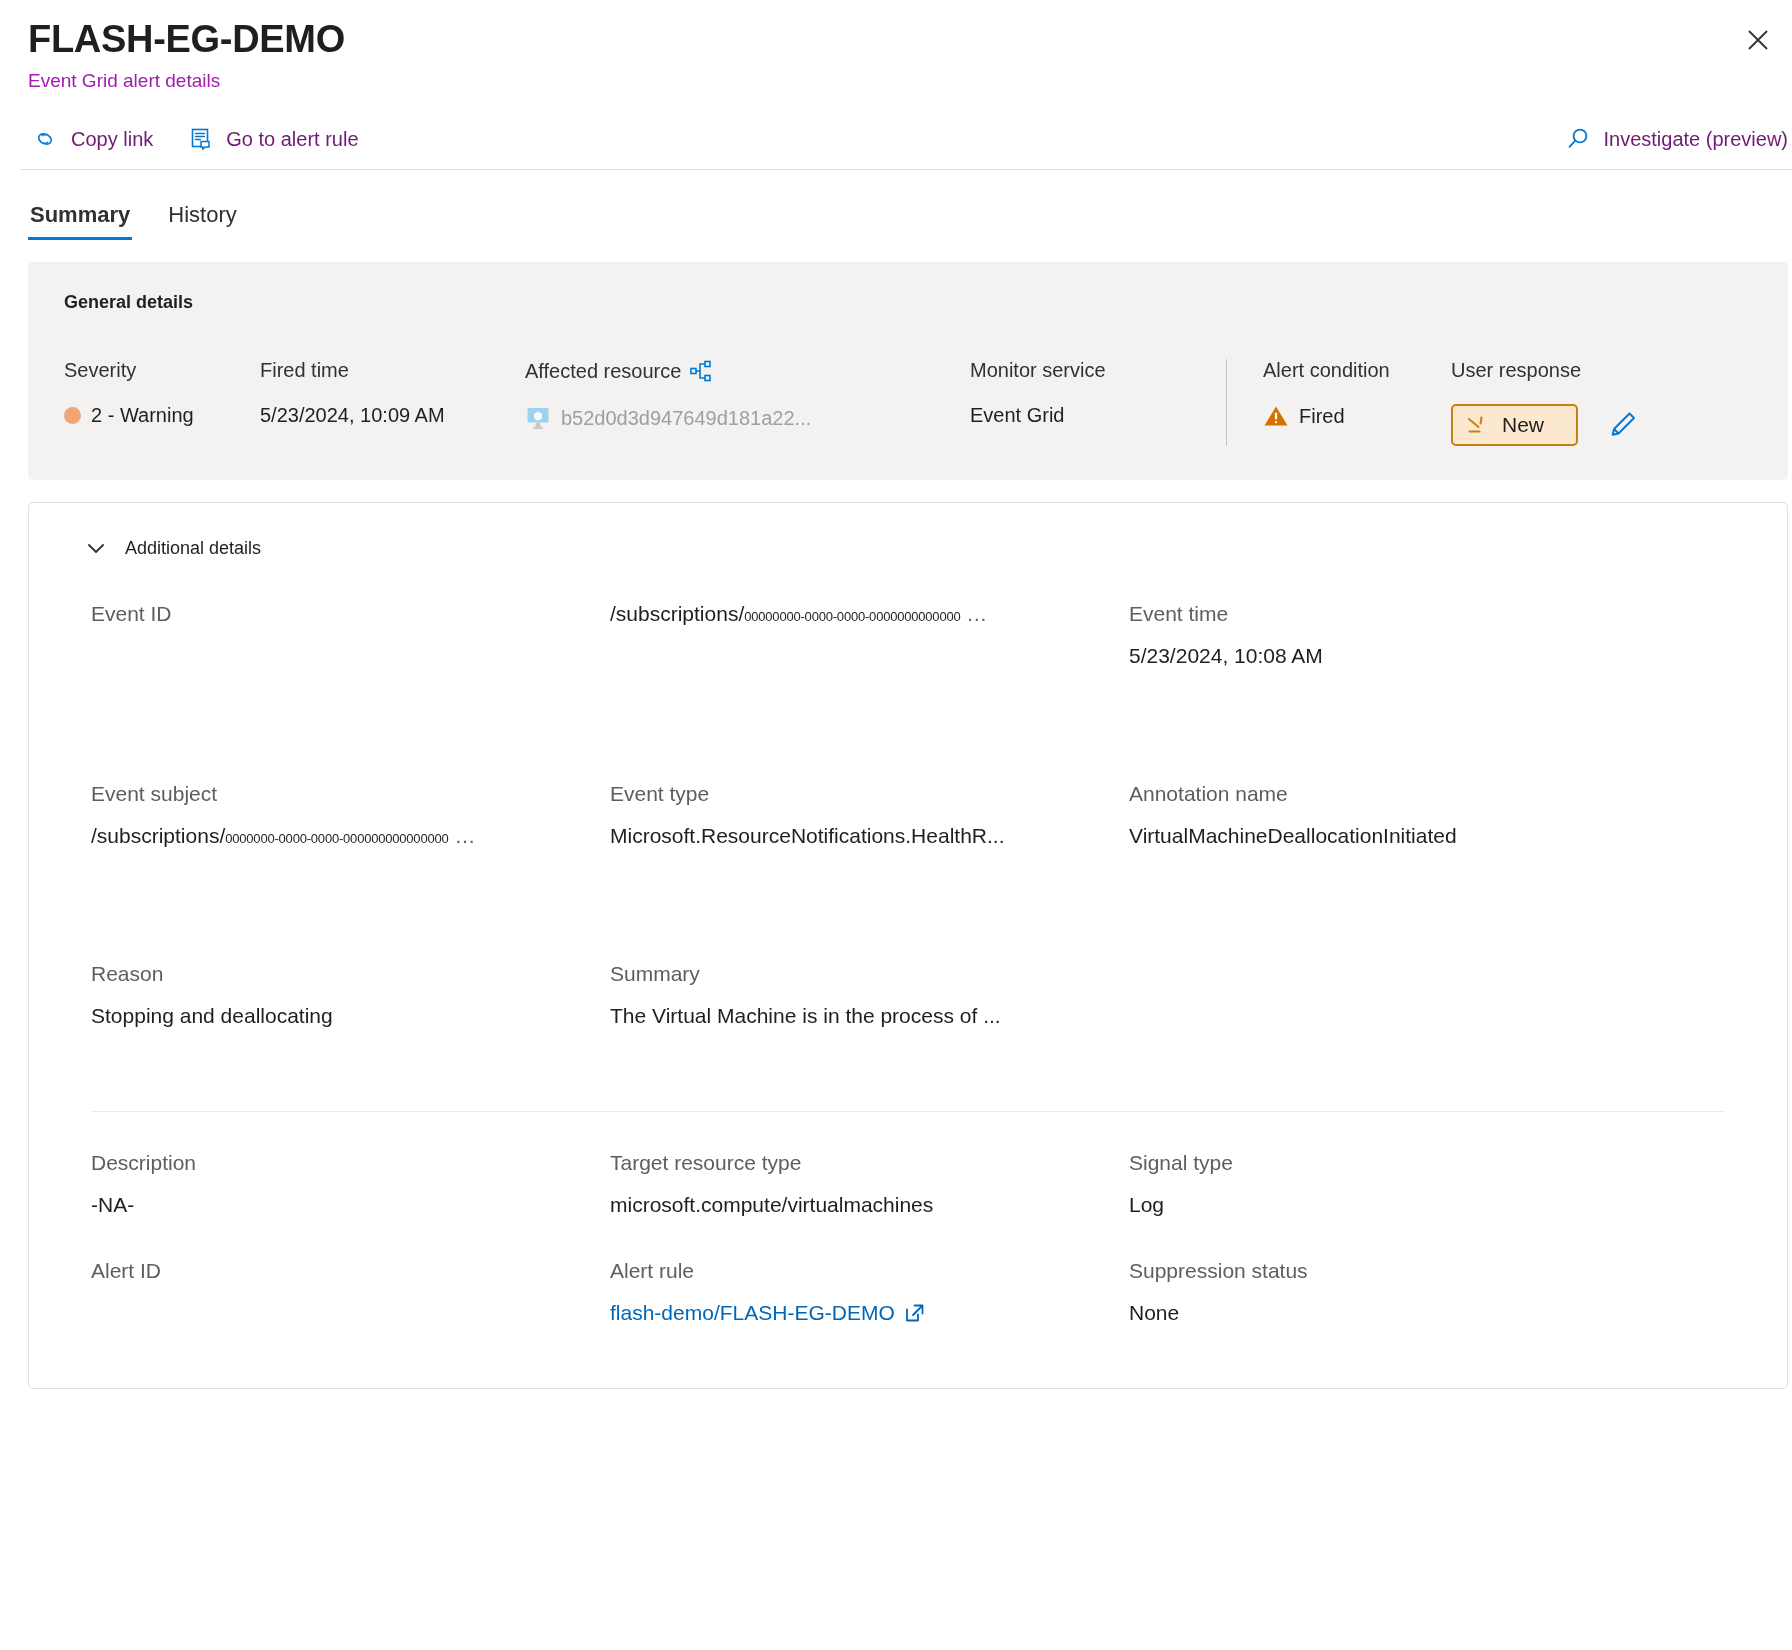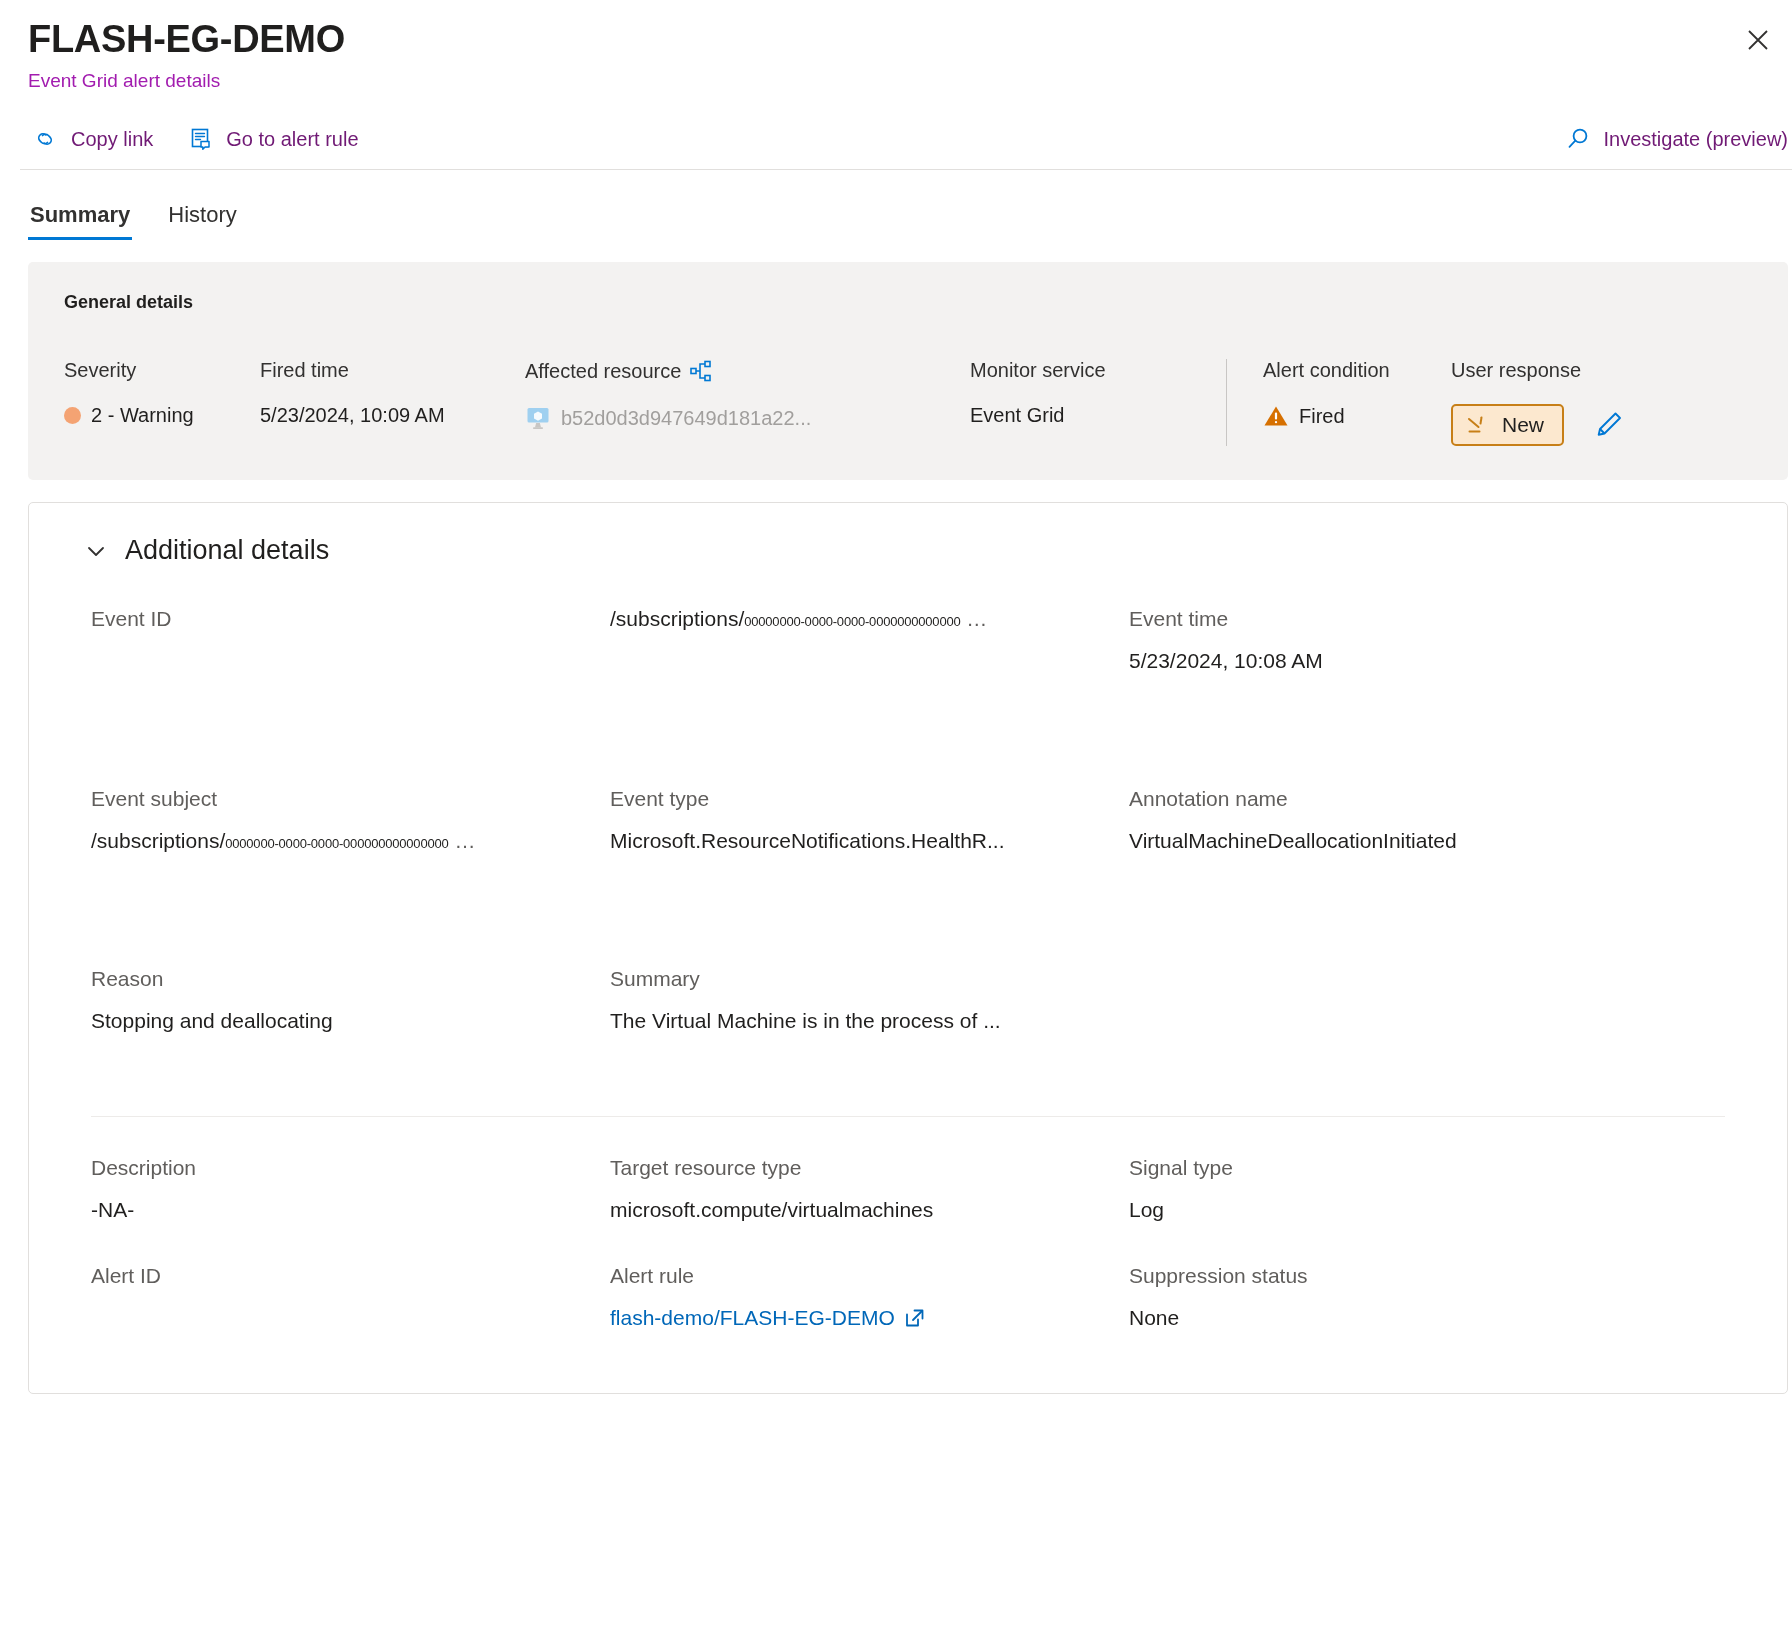--- a/index.html
+++ b/index.html
@@ -162,21 +162,21 @@
     margin: 0 0 0 0;
   }
   .res-link { color: #a19f9d; }
   .badge-new {
     display: inline-flex;
     align-items: center;
     gap: 12px;
     border: 2px solid #c77f17;
     background: #fce8cf;
     border-radius: 5px;
-    padding: 7px 18px 7px 13px;
+    padding: 7px 32px 7px 13px;
     font-size: 21px;
     color: #201f1e;
     cursor: pointer;
   }
   .pencil-btn { cursor: pointer; display: flex; align-items: center; margin-left: 18px; }
 
   
   .card-additional {
     border: 1px solid #e1dfdd;
     border-radius: 5px;
@@ -184,21 +184,21 @@
     padding: 26px 30px 40px 30px;
     width: calc(100% + 24px);
     background: #ffffff;
   }
   .accordion-head {
     display: flex;
     align-items: center;
     gap: 16px;
     cursor: pointer;
     padding: 6px 0 6px 24px;
-    font-size: 27px;
+    font-size: 18px;
     color: #201f1e;
   }
   .details-grid {
     margin-top: 34px;
     padding: 0 32px;
   }
   .det-row {
     display: flex;
     align-items: flex-start;
   }

